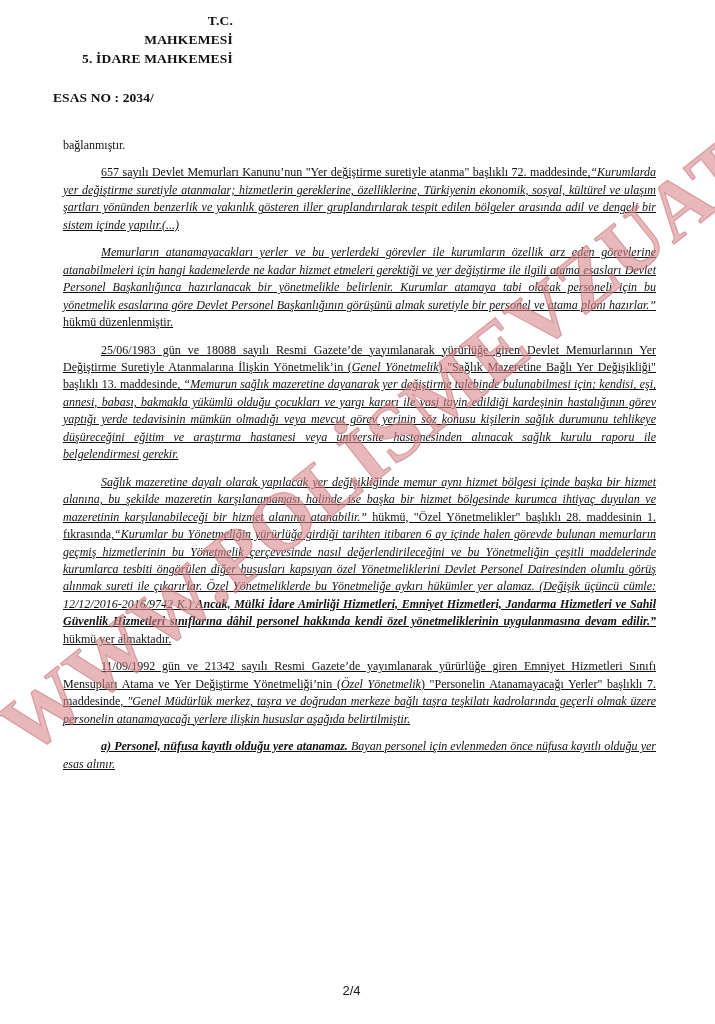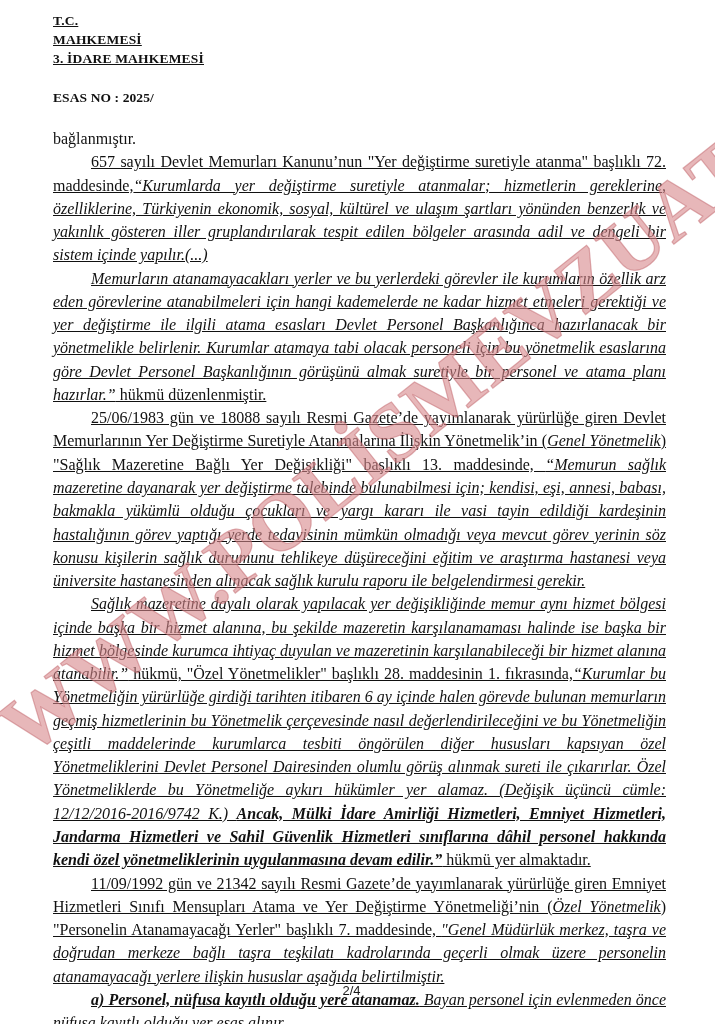--- a/index.html
+++ b/index.html
@@ -49,48 +49,47 @@
     position: relative;
     z-index: 1;
     padding: 0;
   }
 
   .court-header {
     position: absolute;
     left: 53px;
     top: 11px;
     width: 180px;
-    text-align: left;
+    text-align: right;
     font-weight: 700;
     font-size: 13.5px;
     line-height: 1.42;
     letter-spacing: 0.2px;
-    text-decoration: underline;
   }
   .court-header div { white-space: nowrap; }
 
   .case-no {
     position: absolute;
     left: 53px;
     top: 90px;
     font-weight: 700;
     font-size: 13.5px;
     letter-spacing: 0.1px;
   }
 
   .body-block {
     position: absolute;
     left: 53px;
     top: 127px;
     width: 613px;
   }
 
   p.para {
-    margin: 0;
-    font-size: 16px;
+    margin: 10px;
+    font-size: 12px;
     line-height: 1.455;
     text-align: justify;
     text-justify: inter-word;
     hyphens: none;
     color: #111111;
   }
   p.indent { text-indent: 38px; text-decoration: underline; }
   p.noindent { text-indent: 0; }
 
   .it  { font-style: italic; }
@@ -115,24 +114,24 @@
 
   <div id="watermark-layer">
     <div id="watermark-text">WWW.POLİSMEVZUAT.COM</div>
   </div>
 
   <div id="content">
 
     <div class="court-header">
       <div>T.C.</div>
       <div>MAHKEMESİ</div>
-      <div>3. İDARE MAHKEMESİ</div>
+      <div>5. İDARE MAHKEMESİ</div>
     </div>
 
-    <div class="case-no">ESAS NO : 2025/</div>
+    <div class="case-no">ESAS NO : 2034/</div>
 
     <div class="body-block">
 
       <p class="para noindent"><span>bağlanmıştır.</span></p>
 
       <p class="para indent"><span class="rm">657 sayılı Devlet Memurları Kanunu’nun "Yer değiştirme suretiyle atanma" başlıklı 72. maddesinde,</span><span class="it">“Kurumlarda yer değiştirme suretiyle atanmalar; hizmetlerin gereklerine, özelliklerine, Türkiyenin ekonomik, sosyal, kültürel ve ulaşım şartları yönünden benzerlik ve yakınlık gösteren iller gruplandırılarak tespit edilen bölgeler arasında adil ve dengeli bir sistem içinde yapılır.(...)</span></p>
 
       <p class="para indent"><span class="it">Memurların atanamayacakları yerler ve bu yerlerdeki görevler ile kurumların özellik arz eden görevlerine atanabilmeleri için hangi kademelerde ne kadar hizmet etmeleri gerektiği ve yer değiştirme ile ilgili atama esasları Devlet Personel Başkanlığınca hazırlanacak bir yönetmelikle belirlenir. Kurumlar atamaya tabi olacak personeli için bu yönetmelik esaslarına göre Devlet Personel Başkanlığının görüşünü almak suretiyle bir personel ve atama planı hazırlar.”</span><span class="rm"> hükmü düzenlenmiştir.</span></p>
 
       <p class="para indent"><span class="rm">25/06/1983 gün ve 18088 sayılı Resmi Gazete’de yayımlanarak yürürlüğe giren Devlet Memurlarının Yer Değiştirme Suretiyle Atanmalarına İlişkin Yönetmelik’in (</span><span class="it">Genel Yönetmelik</span><span class="rm">) "Sağlık Mazeretine Bağlı Yer Değişikliği" başlıklı 13. maddesinde, </span><span class="it">“Memurun sağlık mazeretine dayanarak yer değiştirme talebinde bulunabilmesi için; kendisi, eşi, annesi, babası, bakmakla yükümlü olduğu çocukları ve yargı kararı ile vasi tayin edildiği kardeşinin hastalığının görev yaptığı yerde tedavisinin mümkün olmadığı veya mevcut görev yerinin söz konusu kişilerin sağlık durumunu tehlikeye düşüreceğini eğitim ve araştırma hastanesi veya üniversite hastanesinden alınacak sağlık kurulu raporu ile belgelendirmesi gerekir.</span></p>

